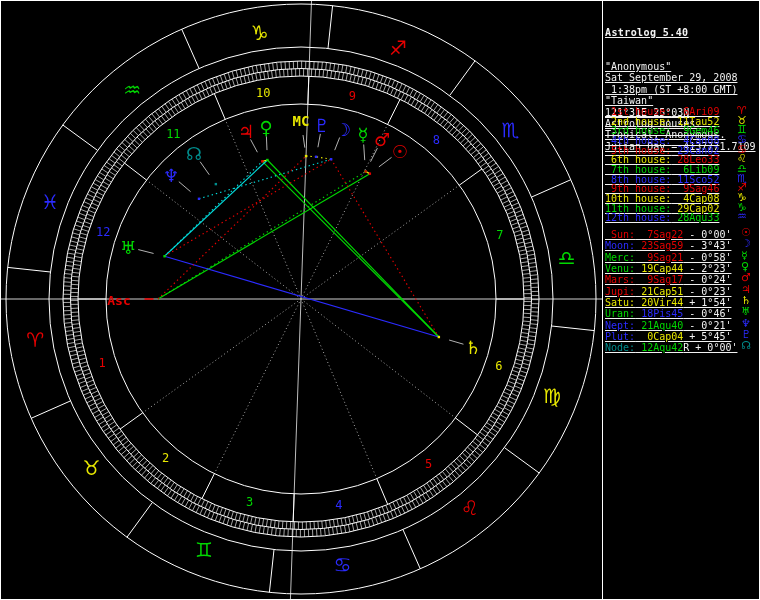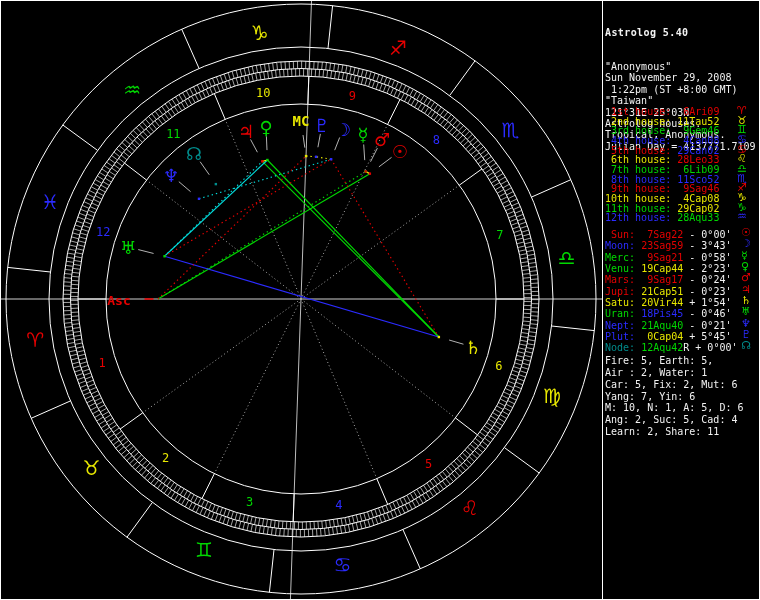--- a/index.html
+++ b/index.html
@@ -5,21 +5,21 @@
   html,body{margin:0;padding:0;background:#222;}
   #screen{
     position:relative;width:760px;height:600px;background:#000;
     border:1px solid #ffffff;box-sizing:border-box;overflow:hidden;
     font-family:"DejaVu Sans Mono",monospace;
   }
   #wheel{position:absolute;left:0;top:0;}
   #divider{position:absolute;left:601px;top:0;width:1px;height:600px;background:#ffffff;}
   #panel{position:absolute;left:604px;top:0;width:154px;height:598px;}
   .blk{position:absolute;left:0;white-space:pre;font-size:10px;color:#f2f2f2;}
-  .blk div{position:relative;}
+  .blk div{position:relative;text-decoration:underline;}
   #hdr{top:3px;line-height:11.4px;}
   #hdr .t0{font-weight:bold;letter-spacing:.4px;}
   #hblk{top:106px;line-height:9.65px;}
   #pblk{top:228px;line-height:11.35px;}
   #sblk{top:354px;line-height:11.85px;}
   .g{position:absolute;top:-2px;font-family:"DejaVu Sans",sans-serif;font-size:11px;line-height:11px;}
   .hg{left:132px;}
   .pg{left:136px;}
 </style>
 </head>
@@ -160,18 +160,17 @@
         <text x="118" y="299" fill="#e60000" font-size="13" font-weight="bold" font-family="DejaVu Sans Mono, monospace" text-anchor="middle" dominant-baseline="central">Asc</text>
         <line x1="303.8231216409938" y1="146.6620191432136" x2="302.00825772892637" y2="134.02214969400487" stroke="#e0e0e0" stroke-width="0.8"></line>
         <rect x="303.8330309157054" y="153.88859877601945" width="2.4" height="2.4" fill="#e8e800"></rect>
         <text x="300" y="120" fill="#e8e800" font-size="14" font-weight="bold" font-family="DejaVu Sans Mono, monospace" text-anchor="middle" dominant-baseline="central">MC</text>
       </g>
     </svg>
   <div id="divider"></div>
   <div id="panel">
     <div class="blk" id="hdr">
       <div class="t0">Astrolog 5.40</div>
-    <div>"Anonymous"</div><div>Sun November 29, 2008</div><div> 1:22pm (ST +8:00 GMT)</div><div>"Taiwan"</div><div>121°31E 25°03N</div><div>Astrolog houses.</div><div>Tropical, Anonymous.</div><div>Julian Day = 4137771.7109</div></div>
+    <div>"Anonymous"</div><div>Sat September 29, 2008</div><div> 1:38pm (ST +8:00 GMT)</div><div>"Taiwan"</div><div>121°31E 25°03N</div><div>Astrolog houses.</div><div>Tropical, Anonymous.</div><div>Julian Day = 4137771.7109</div></div>
     <div class="blk" id="hblk"><div><span style="color: rgb(230, 0, 0);"> 1st house:</span><span style="color: rgb(230, 0, 0);">  6Ari09</span><span class="g hg" style="color: rgb(230, 0, 0);">♈</span></div><div><span style="color: rgb(232, 232, 0);"> 2nd house:</span><span style="color: rgb(232, 232, 0);"> 11Tau52</span><span class="g hg" style="color: rgb(232, 232, 0);">♉</span></div><div><span style="color: rgb(0, 216, 0);"> 3rd house:</span><span style="color: rgb(0, 216, 0);">  9Gem46</span><span class="g hg" style="color: rgb(0, 216, 0);">♊</span></div><div><span style="color: rgb(43, 43, 255);"> 4th house:</span><span style="color: rgb(43, 43, 255);">  4Can08</span><span class="g hg" style="color: rgb(43, 43, 255);">♋</span></div><div><span style="color: rgb(230, 0, 0);"> 5th house:</span><span style="color: rgb(43, 43, 255);"> 29Can02</span><span class="g hg" style="color: rgb(230, 0, 0);">♋</span></div><div><span style="color: rgb(232, 232, 0);"> 6th house:</span><span style="color: rgb(230, 0, 0);"> 28Leo33</span><span class="g hg" style="color: rgb(232, 232, 0);">♌</span></div><div><span style="color: rgb(0, 216, 0);"> 7th house:</span><span style="color: rgb(0, 216, 0);">  6Lib09</span><span class="g hg" style="color: rgb(0, 216, 0);">♎</span></div><div><span style="color: rgb(43, 43, 255);"> 8th house:</span><span style="color: rgb(43, 43, 255);"> 11Sco52</span><span class="g hg" style="color: rgb(43, 43, 255);">♏</span></div><div><span style="color: rgb(230, 0, 0);"> 9th house:</span><span style="color: rgb(230, 0, 0);">  9Sag46</span><span class="g hg" style="color: rgb(230, 0, 0);">♐</span></div><div><span style="color: rgb(232, 232, 0);">10th house:</span><span style="color: rgb(232, 232, 0);">  4Cap08</span><span class="g hg" style="color: rgb(232, 232, 0);">♑</span></div><div><span style="color: rgb(0, 216, 0);">11th house:</span><span style="color: rgb(232, 232, 0);"> 29Cap02</span><span class="g hg" style="color: rgb(0, 216, 0);">♑</span></div><div><span style="color: rgb(43, 43, 255);">12th house:</span><span style="color: rgb(0, 216, 0);"> 28Aqu33</span><span class="g hg" style="color: rgb(43, 43, 255);">♒</span></div></div>
     <div class="blk" id="pblk"><div><span style="color: rgb(230, 0, 0);"> Sun:</span><span style="color: rgb(230, 0, 0);">  7Sag22</span><span style="color: rgb(242, 242, 242);"> - 0°00'</span><span class="g pg" style="color: rgb(230, 0, 0);">☉</span></div><div><span style="color: rgb(43, 43, 255);">Moon:</span><span style="color: rgb(230, 0, 0);"> 23Sag59</span><span style="color: rgb(242, 242, 242);"> - 3°43'</span><span class="g pg" style="color: rgb(43, 43, 255);">☽</span></div><div><span style="color: rgb(0, 216, 0);">Merc:</span><span style="color: rgb(230, 0, 0);">  9Sag21</span><span style="color: rgb(242, 242, 242);"> - 0°58'</span><span class="g pg" style="color: rgb(0, 216, 0);">☿</span></div><div><span style="color: rgb(0, 216, 0);">Venu:</span><span style="color: rgb(232, 232, 0);"> 19Cap44</span><span style="color: rgb(242, 242, 242);"> - 2°23'</span><span class="g pg" style="color: rgb(0, 216, 0);">♀</span></div><div><span style="color: rgb(230, 0, 0);">Mars:</span><span style="color: rgb(230, 0, 0);">  9Sag17</span><span style="color: rgb(242, 242, 242);"> - 0°24'</span><span class="g pg" style="color: rgb(230, 0, 0);">♂</span></div><div><span style="color: rgb(230, 0, 0);">Jupi:</span><span style="color: rgb(232, 232, 0);"> 21Cap51</span><span style="color: rgb(242, 242, 242);"> - 0°23'</span><span class="g pg" style="color: rgb(230, 0, 0);">♃</span></div><div><span style="color: rgb(232, 232, 0);">Satu:</span><span style="color: rgb(232, 232, 0);"> 20Vir44</span><span style="color: rgb(242, 242, 242);"> + 1°54'</span><span class="g pg" style="color: rgb(232, 232, 0);">♄</span></div><div><span style="color: rgb(0, 216, 0);">Uran:</span><span style="color: rgb(43, 43, 255);"> 18Pis45</span><span style="color: rgb(242, 242, 242);"> - 0°46'</span><span class="g pg" style="color: rgb(0, 216, 0);">♅</span></div><div><span style="color: rgb(43, 43, 255);">Nept:</span><span style="color: rgb(0, 216, 0);"> 21Aqu40</span><span style="color: rgb(242, 242, 242);"> - 0°21'</span><span class="g pg" style="color: rgb(43, 43, 255);">♆</span></div><div><span style="color: rgb(43, 43, 255);">Plut:</span><span style="color: rgb(232, 232, 0);">  0Cap04</span><span style="color: rgb(242, 242, 242);"> + 5°45'</span><span class="g pg" style="color: rgb(43, 43, 255);">♇</span></div><div><span style="color: rgb(0, 140, 140);">Node:</span><span style="color: rgb(0, 216, 0);"> 12Aqu42</span><span style="color: rgb(242, 242, 242);">R + 0°00'</span><span class="g pg" style="color: rgb(0, 140, 140);">☊</span></div></div>
-    <div class="blk" id="sblk"><div>Fire: 5, Earth: 5,</div><div>Air : 2, Water: 1</div><div>Car: 5, Fix: 2, Mut: 6</div><div>Yang: 7, Yin: 6</div><div>M: 10, N: 1, A: 5, D: 6</div><div>Ang: 2, Suc: 5, Cad: 4</div><div>Learn: 2, Share: 11</div></div>
   </div>
 </div>
 
 </body></html>

